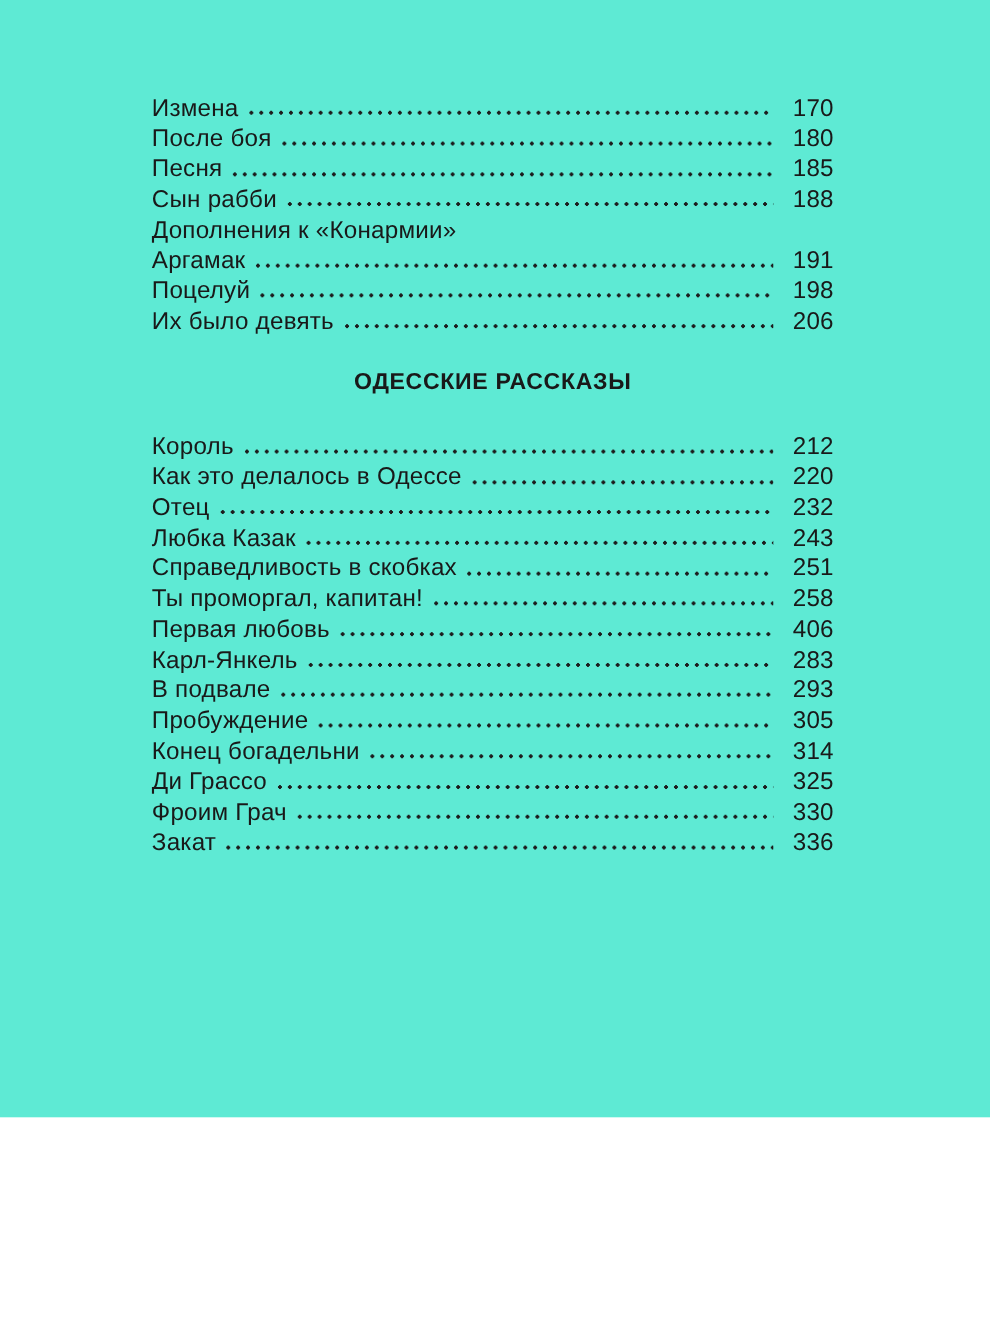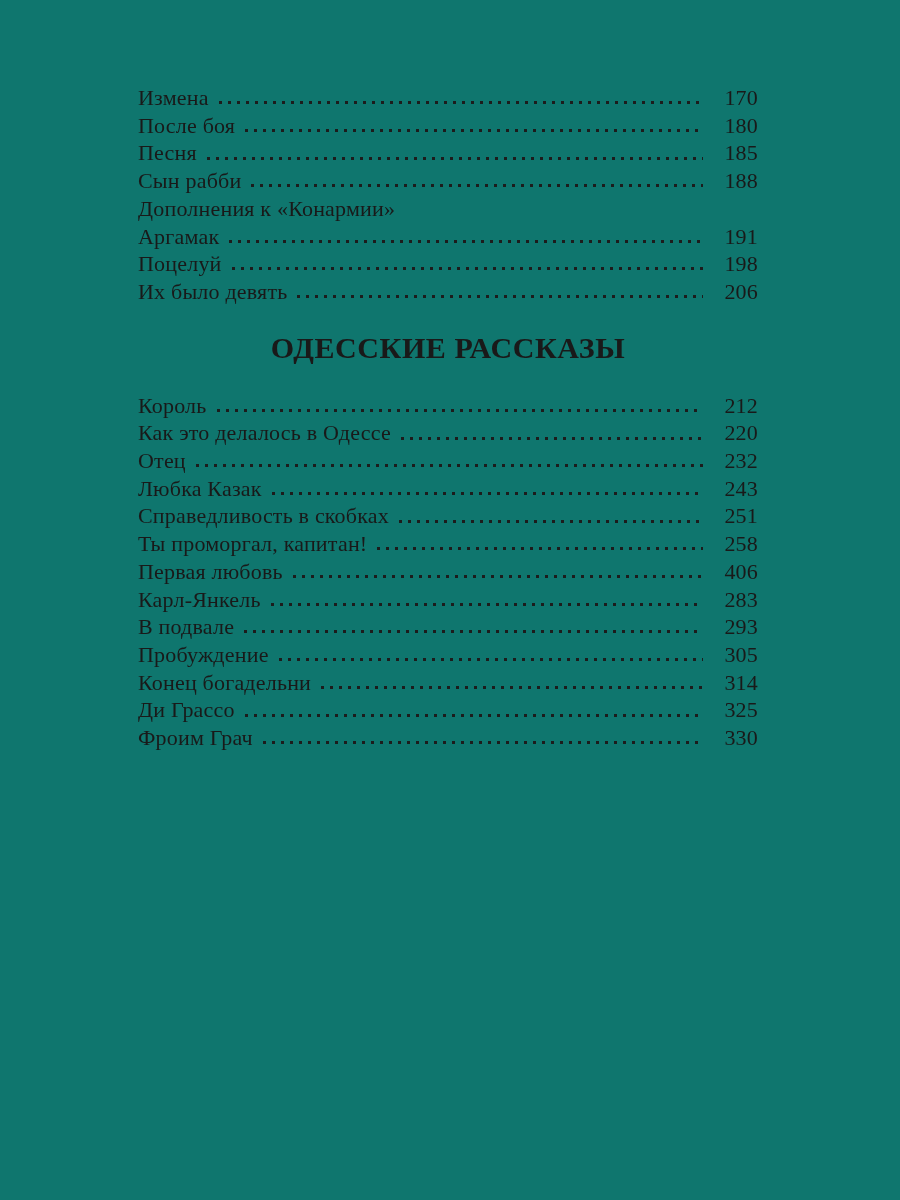--- a/index.html
+++ b/index.html
@@ -3,24 +3,24 @@
 <meta charset="utf-8">
 <style>
   html, body {
     margin: 0;
     padding: 0;
     background: #ffffff;
   }
   .page {
     position: relative;
     width: 900px;
-    height: 1200px;
-    background: #0f766e;
+    height: 1016px;
+    background: #5eead4;
     overflow: hidden;
-    font-family: Liberation Serif, serif;
+    font-family: Liberation Sans, sans-serif;
     color: #191919;
   }
   .toc {
     position: absolute;
     left: 138px;
     top: 84px;
     width: 620px;
   }
   .toc-row {
     display: flex;
@@ -43,21 +43,21 @@
     background-position: 0 50%;
     background-repeat: repeat-x;
   }
   .toc-page {
     flex: 0 0 auto;
     min-width: 46px;
     text-align: right;
   }
   .section-heading {
     font-weight: bold;
-    font-size: 30px;
+    font-size: 21px;
     letter-spacing: 0.6px;
     text-align: center;
     line-height: 28px;
     margin: 28px 0 30px 0;
   }
 </style>
 </head>
 <body>
 
 <div class="page">
@@ -162,15 +162,20 @@
     <div class="toc-row">
       <span class="toc-title">Ди Грассо</span>
       <span class="toc-leader"></span>
       <span class="toc-page">325</span>
     </div>
     <div class="toc-row">
       <span class="toc-title">Фроим Грач</span>
       <span class="toc-leader"></span>
       <span class="toc-page">330</span>
     </div>
+    <div class="toc-row">
+      <span class="toc-title">Закат</span>
+      <span class="toc-leader"></span>
+      <span class="toc-page">336</span>
+    </div>
 
   </div>
 </div>
 
 </body></html>

